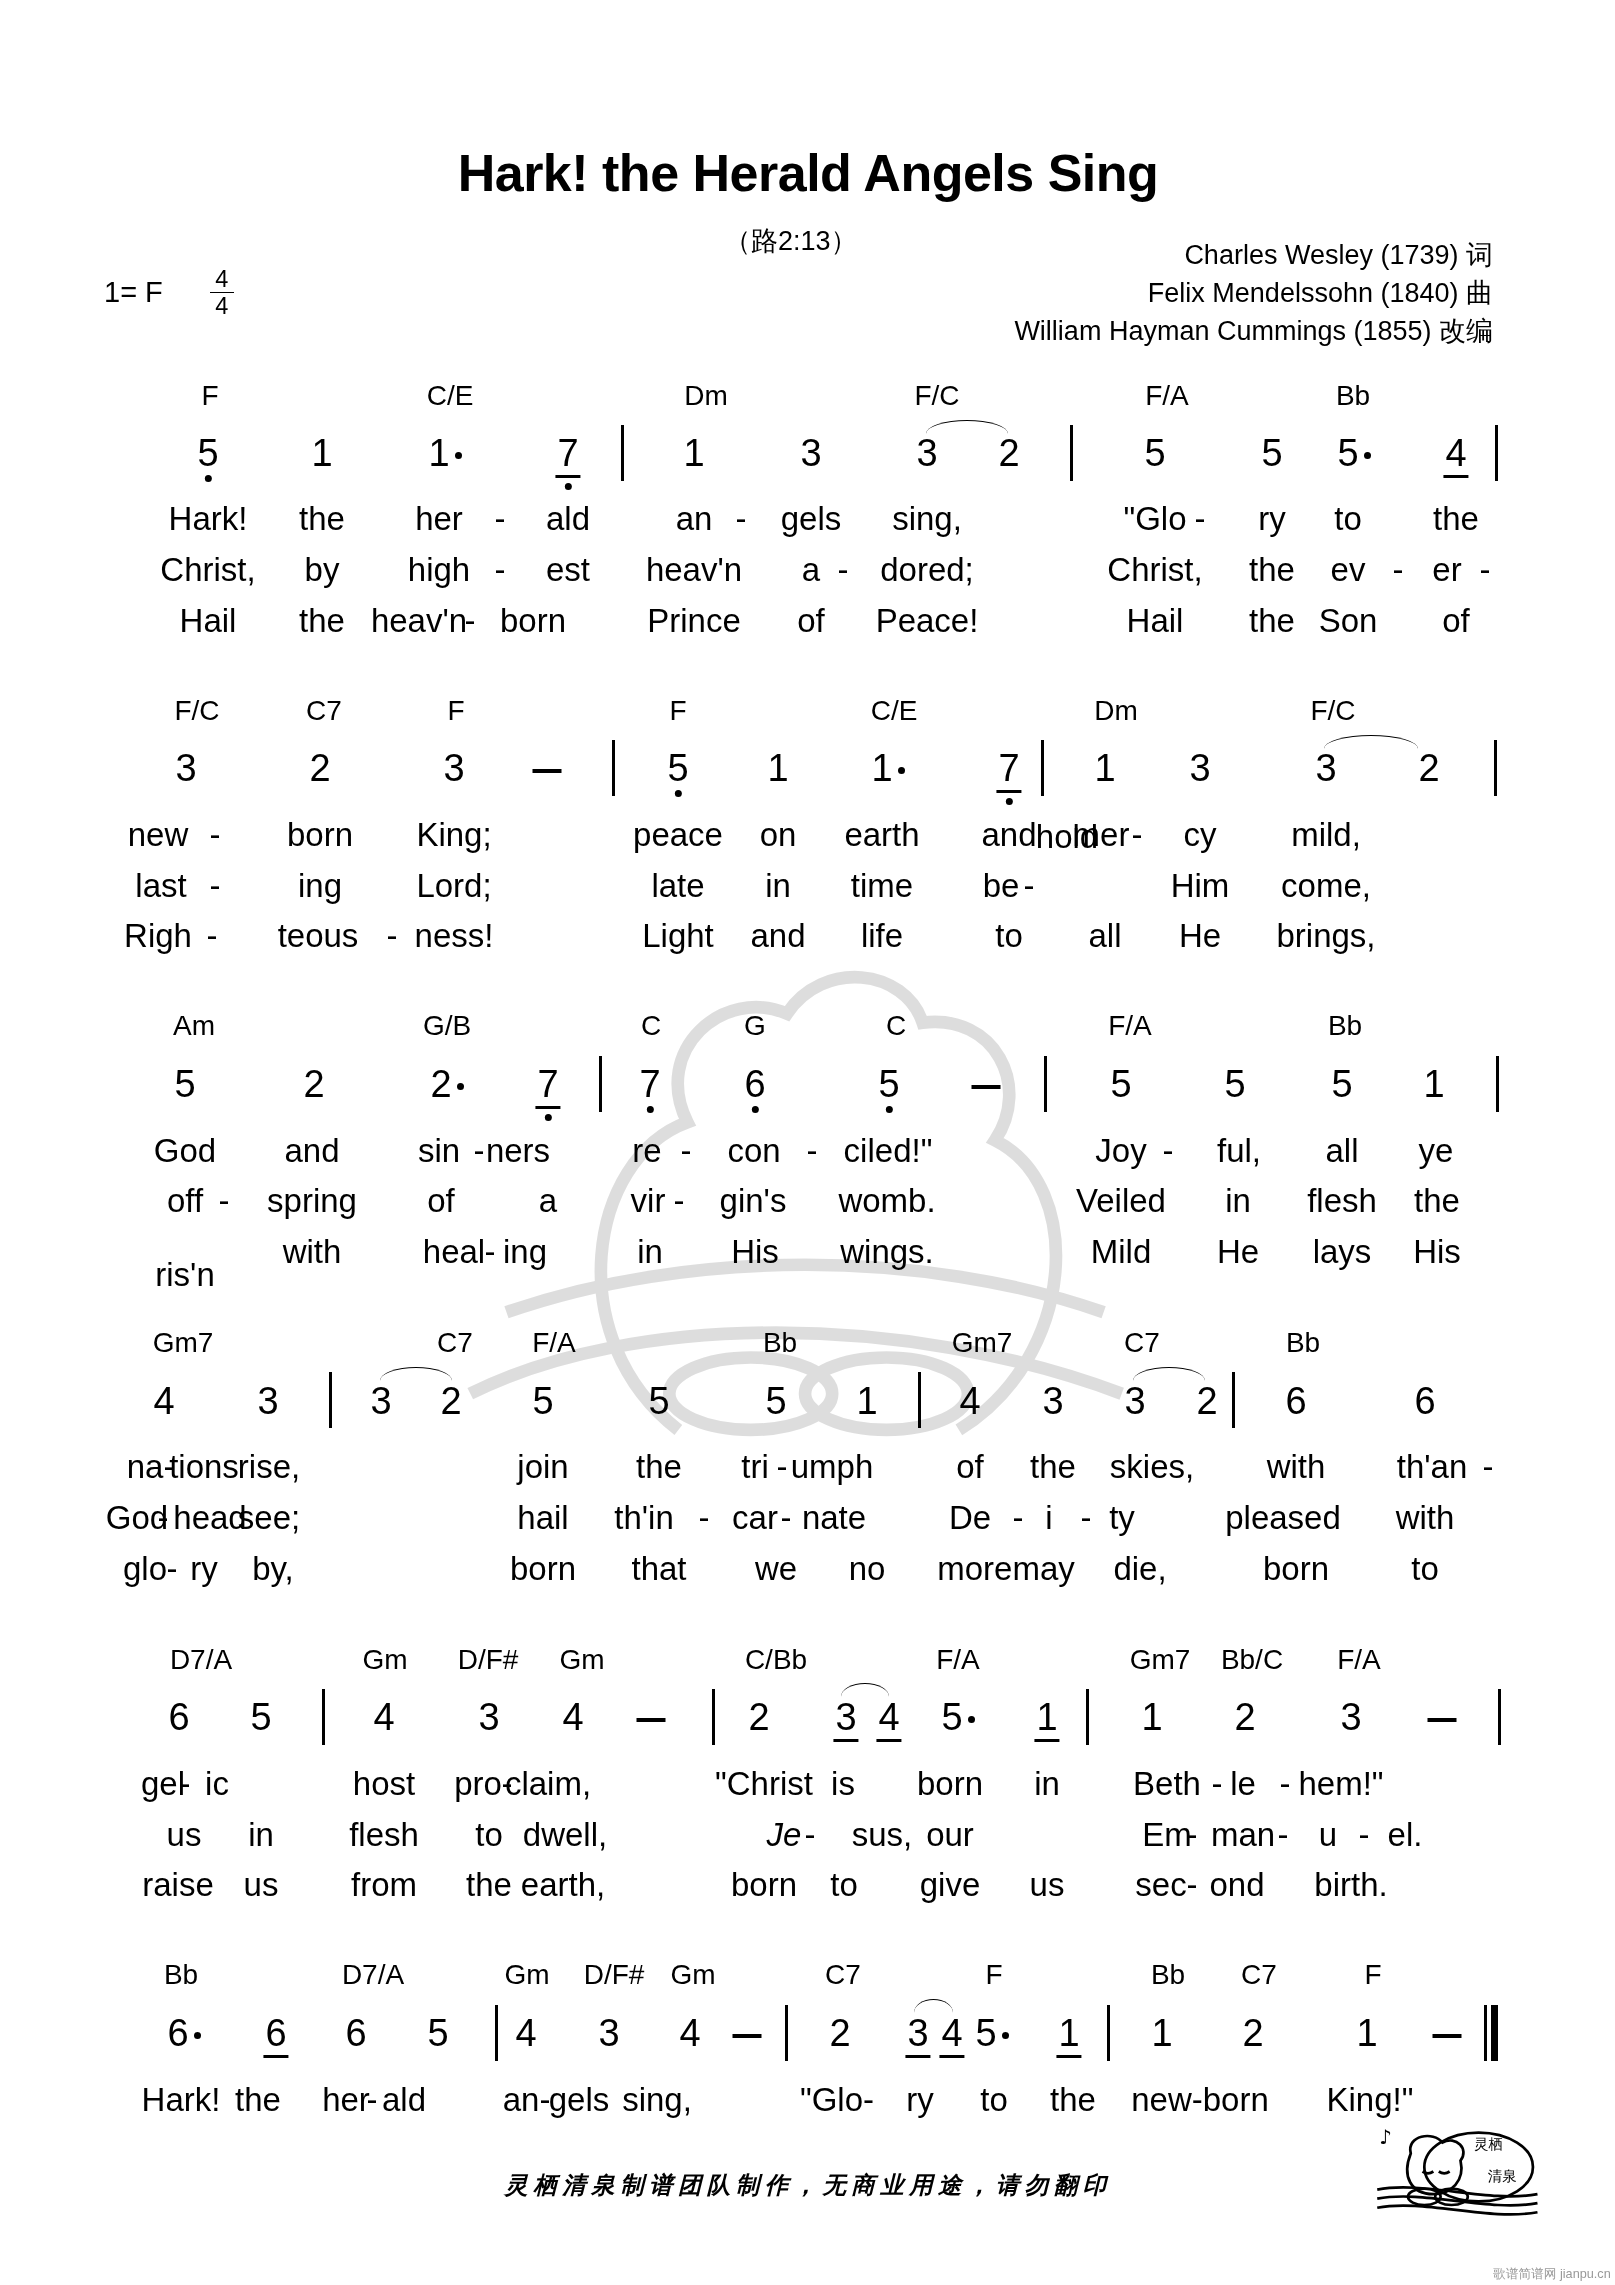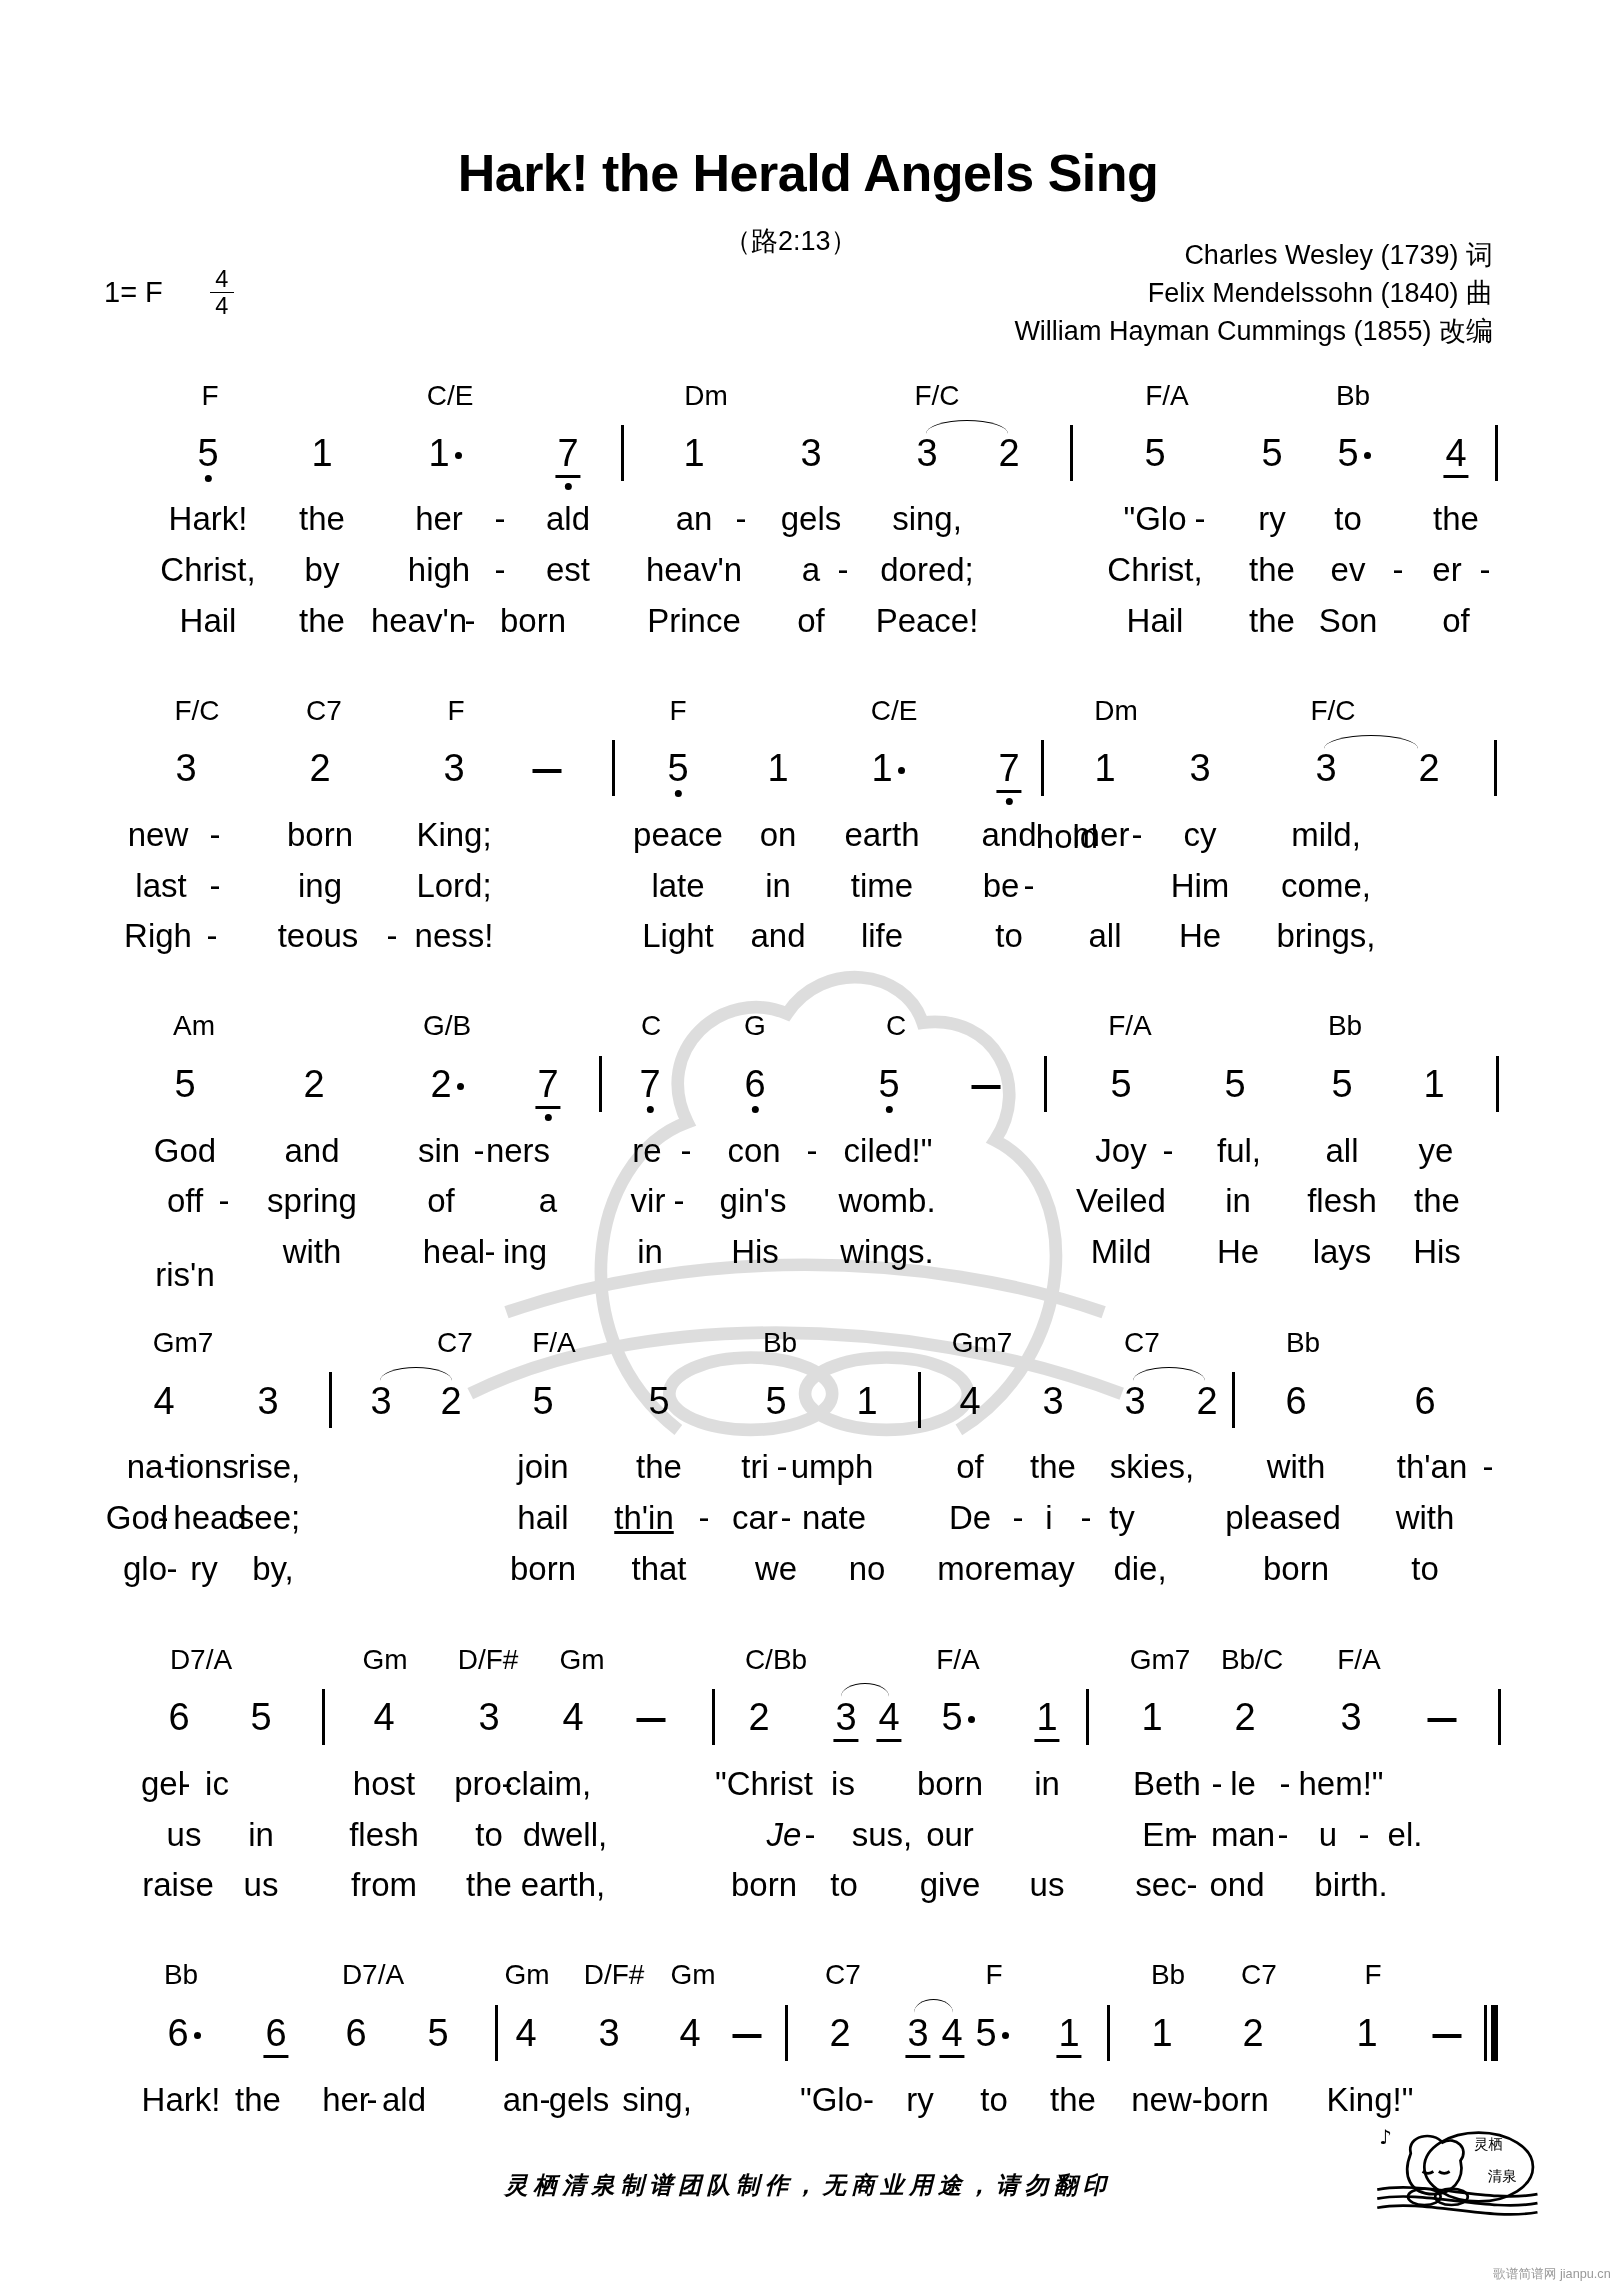--- a/index.html
+++ b/index.html
@@ -283,21 +283,21 @@
     <div class="abs lyric" style="left: 1053px; top: 1448px;">the</div>
     <div class="abs lyric" style="left: 1152px; top: 1448px;">skies,</div>
     <div class="abs lyric" style="left: 1296px; top: 1448px;">with</div>
     <div class="abs lyric" style="left: 1432px; top: 1448px;">th'an</div>
     <div class="abs lyric" style="left: 1488px; top: 1448px;">-</div>
     <div class="abs lyric" style="left: 137px; top: 1499px;">God</div>
     <div class="abs lyric" style="left: 163px; top: 1499px;">-</div>
     <div class="abs lyric" style="left: 210px; top: 1499px;">head</div>
     <div class="abs lyric" style="left: 269px; top: 1499px;">see;</div>
     <div class="abs lyric" style="left: 543px; top: 1499px;">hail</div>
-    <div class="abs lyric" style="left: 644px; top: 1499px; text-decoration: underline;">th'in</div>
+    <div class="abs lyric" style="left: 644px; top: 1499px;">th'in</div>
     <div class="abs lyric" style="left: 704px; top: 1499px;">-</div>
     <div class="abs lyric" style="left: 755px; top: 1499px;">car</div>
     <div class="abs lyric" style="left: 786px; top: 1499px;">-</div>
     <div class="abs lyric" style="left: 834px; top: 1499px;">nate</div>
     <div class="abs lyric" style="left: 970px; top: 1499px;">De</div>
     <div class="abs lyric" style="left: 1018px; top: 1499px;">-</div>
     <div class="abs lyric" style="left: 1049px; top: 1499px;">i</div>
     <div class="abs lyric" style="left: 1086px; top: 1499px;">-</div>
     <div class="abs lyric" style="left: 1122px; top: 1499px;">ty</div>
     <div class="abs lyric" style="left: 1283px; top: 1499px;">pleased</div>

